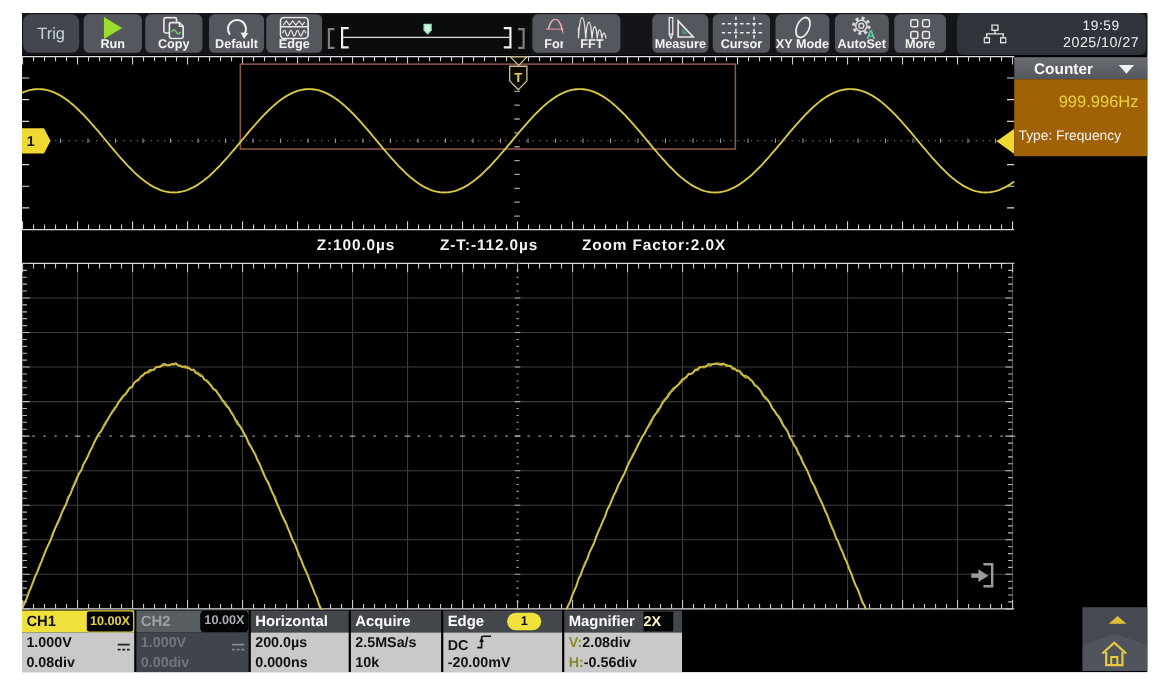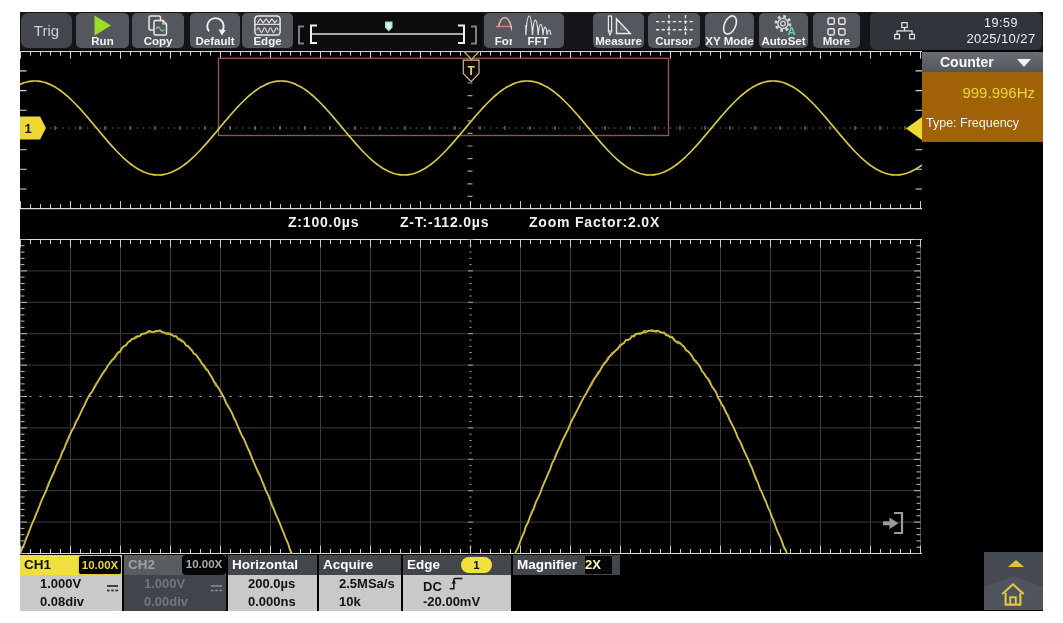--- a/index.html
+++ b/index.html
@@ -14,21 +14,21 @@
 .tline2 { position:absolute; top:19px; left:60px; width:142px; text-align:center; font-size:13px; letter-spacing:0.4px; }
 .ztext { position:absolute; left:0; top:202px; width:902px; height:20px; color:#f2f2f2; font-size:14px; font-weight:bold; letter-spacing:0.8px; }
 .ztext span { position:absolute; top:0;text-align:center; }
 .statusbar { position:absolute; left:0; top:543px; width:602px; height:56px; }
 .blk { position:absolute; top:0; height:56px; }
 .bh { position:absolute; top:0; left:0; right:0; height:20px; font-size:13.5px; font-weight:bold; line-height:20px; padding-left:4px; color:#fff; }
 .bhd { background:#43474c; }
 .bv { position:absolute; top:20px; left:0; right:0; height:36px; font-size:13px; font-weight:bold; }
 .bvlight { background:#c9c9c9; color:#111; }
 .bvdark { background:#40454b; color:#70767c; }
-.r { height:18px; line-height:18px; padding-left:20px; position:relative; }
+.r { height:18px; line-height:18px; padding-left:4px; position:relative; }
 .dci { position:absolute; right:3px; top:5px; }
 .ch1lab { color:#111; }
 .probe1 { position:absolute; right:0; top:0; width:44px; height:20px; background:#000; border:1.5px solid #e0d040; border-radius:3px; color:#e8d83c; font-size:11.5px; font-weight:bold; text-align:center; line-height:18px; }
 .ch2lab { color:#9ca1a6; }
 .probe2 { position:absolute; right:0; top:0; width:44px; height:20px; background:#050505; border-radius:4px; color:#a8adb2; font-size:11.5px; font-weight:bold; text-align:center; line-height:19px; }
 .pill { position:absolute; left:58px; top:2px; width:31px; height:16px; background:#f0e13c; border-radius:8px; color:#111; font-size:11.5px; text-align:center; line-height:16px; }
 .x2 { position:absolute; left:72px; top:1px; width:27px; height:18px; background:#050505; color:#fef9c3; font-size:13px; text-align:left; line-height:18px; }
 .vh { color:#8a8a2a; }
 .homepanel { position:absolute; left:964px; top:540px; width:59px; height:58px; background:#454a52; overflow:hidden; }
 .hp2 { position:absolute; left:0; top:24px; width:59px; height:34px; background:#50555d; clip-path:polygon(0 32%,50% 0,100% 32%,100% 100%,0 100%); }
@@ -266,20 +266,24 @@
  <div class="bv bvlight">
           <div class="r"><span>DC</span><span style="margin-left:7px;position:relative;top:1px;display:inline-block"><svg width="15" height="16" viewBox="0 0 15 16">
                 <path d="M0.8,12.8 h4 V4 q0,-1.6 1.6,-1.6 h7" fill="none" stroke="#111" stroke-width="1.5"></path>
                 <polygon points="2.6,7.6 7,7.6 4.8,3.8" fill="#111"></polygon>
               </svg></span></div>
           <div class="r"><span>-20.00mV</span></div>
         </div>
 </div>
       <div class="blk" style="left:493px;width:107px">
  <div class="bh bhd">Magnifier<span class="x2">2X</span></div>
+ <div class="bv bvlight">
+          <div class="r"><span class="vh">V:</span><span>2.08div</span></div>
+          <div class="r"><span class="vh">H:</span><span>-0.56div</span></div>
+        </div>
 </div>
     </div>
 <div class="homepanel">
       <div class="hp2"></div>
       <div class="uptri"></div>
       <svg width="24" height="26" viewBox="0 0 26 27" style="position:absolute;left:17px;top:29px">
         <path d="M2,13 L13,3 L24,13" fill="none" stroke="#e8c83c" stroke-width="2.2" stroke-linecap="round"></path>
         <path d="M5,12.2 V25 H21 V12.2" fill="none" stroke="#e8c83c" stroke-width="2.2"></path>
         <path d="M10,25 V17 H16 V25" fill="none" stroke="#e8c83c" stroke-width="2"></path>
       </svg>

